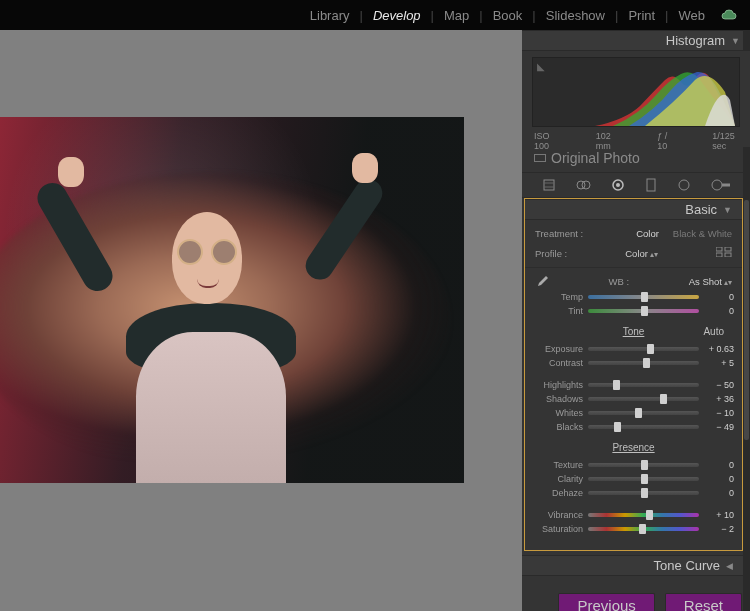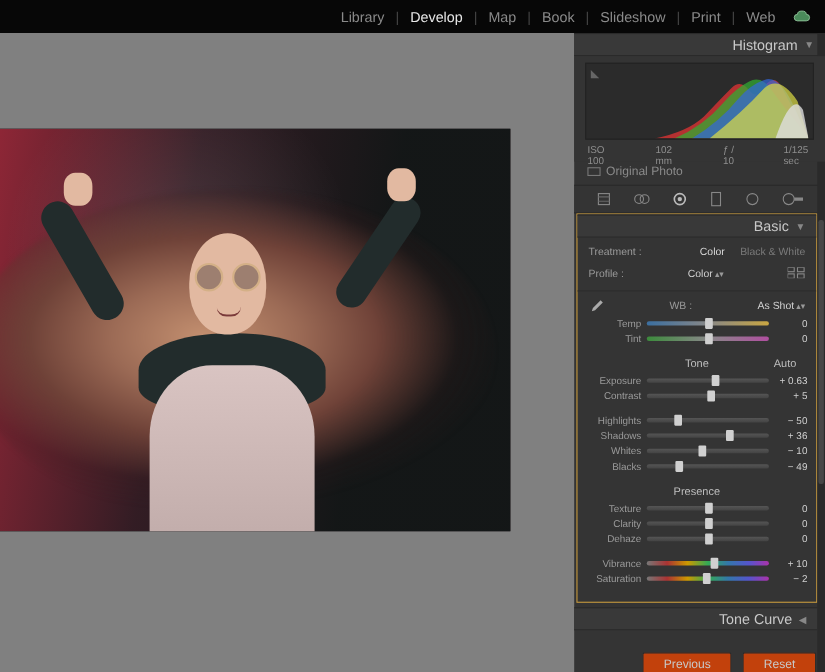--- a/index.html
+++ b/index.html
@@ -1,21 +1,21 @@
 <!DOCTYPE html>
 <html><head>
 <meta charset="utf-8">
 <style>
   * { box-sizing: border-box; margin: 0; padding: 0; font-family: "Helvetica Neue", Arial, sans-serif; }
   body { background: #808080; width: 750px; height: 611px; overflow: hidden; position: relative; }
 
   
   .topbar { background: #070707; height: 30px; display: flex; align-items: center; justify-content: flex-end; padding: 0 12px; gap: 0; font-size: 13px; color: #8a8a8a; }
   .topbar .module { padding: 0 9px; cursor: pointer; }
-  .topbar .module.active { color: #e8e8e8; }
+  .topbar .module.active { color: #e8e8e8; font-style: italic; }
   .topbar .sep { color: #444; padding: 0 1px; }
   .topbar .cloud-icon { margin-left: 6px; width: 18px; height: 14px; position: relative; }
 
   
   .main { position: absolute; top: 30px; left: 0; right: 0; bottom: 0; display: flex; }
 
   
   .canvas { flex: 1; background: #808080; position: relative; overflow: hidden; }
   .preview-photo { position: absolute; left: 0; top: 87px; width: 464px; height: 366px; background: #1a1a1a; overflow: hidden; }
   .preview-photo::before {
@@ -50,31 +50,31 @@
 
   .panel-section-header { background: #393939; height: 21px; display: flex; align-items: center; justify-content: flex-end; padding: 0 10px 0 8px; font-size: 13px; color: #c8c8c8; gap: 6px; border-top:1px solid #2a2a2a; border-bottom:1px solid #2a2a2a; }
   .panel-section-header .tri { font-size:9px; color:#888; }
 
   
   .histogram-body { height: 96px; padding: 6px 10px 0 10px; background:#343434; position:relative; }
   .histogram-inner { height:70px; background:#2b2b2b; border:1px solid #222; position:relative; overflow:hidden; }
   .histogram-inner .tri-icon { position:absolute; left:4px; top:3px; font-size:10px; color:#666; }
   .histogram-inner svg { position:absolute; right:4px; bottom:0; width:150px; height:64px; }
   .histo-meta { display:flex; justify-content:space-between; padding:4px 2px 0 2px; font-size:9px; color:#8f8f8f;gap:40px; }
-  .histo-sub { padding:3px 12px 6px 12px; font-size:11px; color:#8a8a8a; display:flex; align-items:center; gap:5px; }
+  .histo-sub { padding:3px 12px 6px 12px; font-size:14px; color:#8a8a8a; display:flex; align-items:center; gap:5px; }
   .histo-sub .rect { width:12px; height:8px; border:1px solid #777; }
 
   
   .toolstrip { height: 26px; background:#343434; border-top:1px solid #2a2a2a; border-bottom:1px solid #2a2a2a; display:flex; align-items:center; justify-content:space-around; padding:0 10px; color:#999; }
   .toolstrip .tool { display:flex; align-items:center; justify-content:center; }
 
   
   .basic-outline { border: 1.5px solid #c79a3e; margin: 0 7px 4px 2px; }
   .label-left { color:#9a9a9a; font-size:9.5px; }
-  .subhead { text-align:center; color:#bfbfbf; font-size:10px; height:16px; display:flex; align-items:center; justify-content:center; position:relative; }
+  .subhead { text-align:center; color:#bfbfbf; font-size:10px; height:16px; display:flex; align-items:flex-start; justify-content:center; position:relative;text-decoration:underline; }
   .subhead .auto { position:absolute; right:10px; color:#bfbfbf; }
   .treat-row { display:flex; align-items:center; justify-content:space-between; padding:8px 10px 4px 10px; font-size:9.5px; }
   .treat-row .opts { display:flex; gap:14px; }
   .treat-row .opts span.active { color:#d8d8d8; }
   .treat-row .opts span { color:#7a7a7a; }
   .profile-row { display:flex; align-items:center; justify-content:space-between; padding:4px 10px 8px 10px; font-size:9.5px; border-bottom:1px solid #2c2c2c; }
   .profile-row .sel { color:#d0d0d0; }
   .grid-icon { display:inline-block; }
   .wb-row { display:flex; align-items:center; padding:6px 10px 2px 10px; gap:0; font-size:9.5px; }
   .wb-row .dropper { width:14px; height:14px; }
@@ -88,21 +88,21 @@
   .slider-row .track.plain { background:linear-gradient(#555,#444); }
   .slider-row .track.temp { background:linear-gradient(90deg,#3b6fa0,#888,#c9a642); }
   .slider-row .track.tint { background:linear-gradient(90deg,#3c8b3c,#888,#b04fa0); }
   .slider-row .track.sat { background:linear-gradient(90deg,#777,#a33,#c90,#3a5,#37a,#55c,#a3a); }
   .slider-row .thumb { position:absolute; top:-3px; width:7px; height:10px; background:#d0d0d0; border-radius:1px; }
   .slider-row .sval { width:30px; text-align:right; font-size:9px; color:#d0d0d0; font-variant-numeric: tabular-nums;}
   .group-gap { height:8px; }
 
   
   .bottom-buttons { position:absolute; right:8px; bottom:0; display:flex; gap:10px; }
-  .bottom-buttons button { background:#c2410c; border:1px solid #2a2a2a; border-bottom:none; color:#c8c8c8; font-size:11px; padding:3px 18px 0 18px; height:18px; border-radius:2px 2px 0 0; }
+  .bottom-buttons button { background:#701a75; border:1px solid #2a2a2a; border-bottom:none; color:#c8c8c8; font-size:15px; padding:3px 18px 0 18px; height:18px; border-radius:2px 2px 0 0; }
 
   .arrows { font-size:8px; color:#999; margin-left:2px; }
 
 </style>
 </head>
 <body>
 
 <div class="topbar">
   <span class="module">Library</span>
     <span class="sep">|</span>

